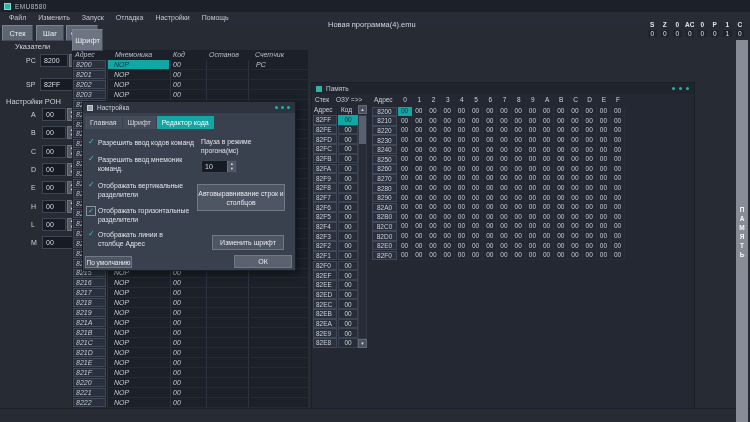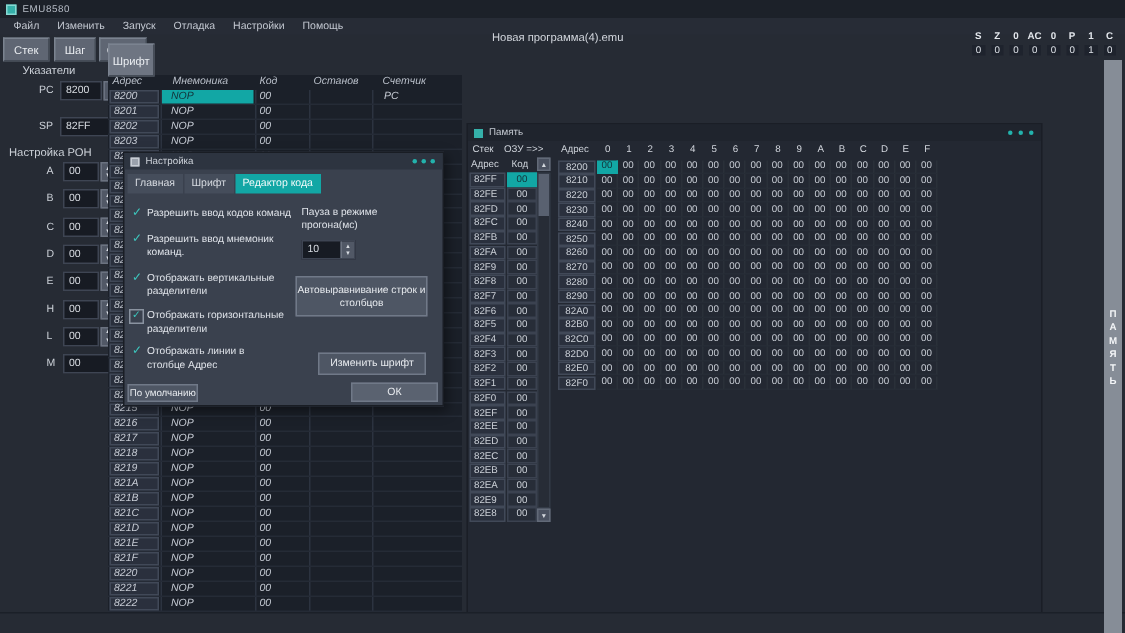--- a/index.html
+++ b/index.html
@@ -175,21 +175,21 @@
 
 <div class="abs side-label" id="lbl-pointers">Указатели</div>
 <div class="fld-label" style="left:26px;top:57px;">PC</div>
 <div class="fld-input" style="left:40px;top:54px;width:28px;height:13px;">8200</div>
 <div class="spinner" style="left:69px;top:54px;width:10px;height:13px;">
     <span>▴</span>
     <span>▾</span>
   </div>
 <div class="fld-label" style="left:26px;top:81px;">SP</div>
 <div class="fld-input" style="left:40px;top:78px;width:39px;height:13px;">82FF</div>
-<div class="abs side-label" id="lbl-registers">Настройка РОН</div>
+<div class="abs side-label" id="lbl-registers">Настройки РОН</div>
 <div id="registers">
     <div class="fld-label" style="left: 31px; top: 111px;">A</div>
     <div class="fld-input" style="left: 42px; top: 108px; width: 24px; height: 13px;">00</div>
     <div class="spinner" style="left: 67px; top: 108px; width: 10px; height: 13px;">
       <span>▴</span>
       <span>▾</span>
     </div>
     <div class="fld-label" style="left: 31px; top: 129.3px;">B</div>
     <div class="fld-input" style="left: 42px; top: 126.3px; width: 24px; height: 13px;">00</div>
     <div class="spinner" style="left: 67px; top: 126.3px; width: 10px; height: 13px;">

